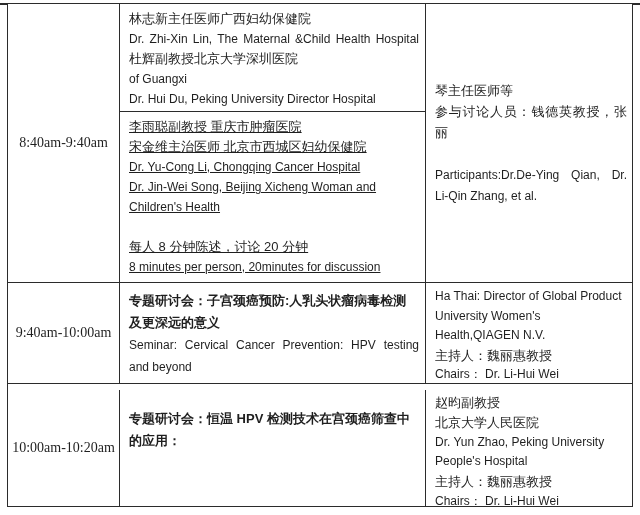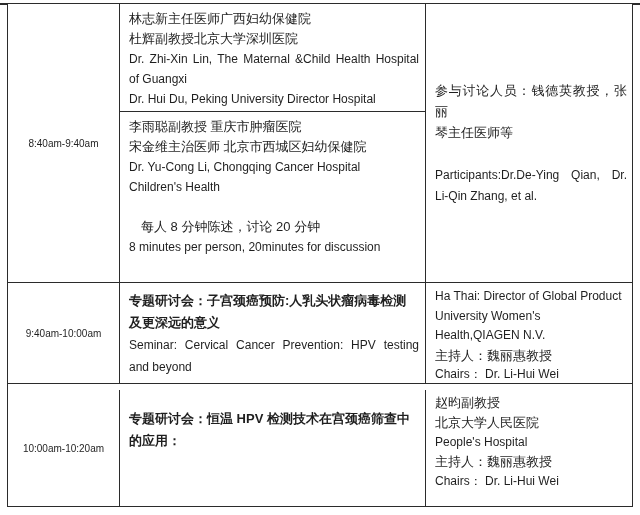--- a/index.html
+++ b/index.html
@@ -11,32 +11,32 @@
   .top-rule { position:absolute; left:0; top:3px; width:640px; height:2px; background:#2b2b2b; }
   .program-table {
     position:absolute; left:7px; top:3px; width:626px; height:504px;
     box-sizing:border-box; border:1.7px solid #2b2b2b;
     display:grid; grid-template-columns:112px 306px 1fr; grid-template-rows:279px 101px 1fr;
     background:#ffffff;
   }
   .cell { box-sizing:border-box; border-right:1.7px solid #2b2b2b; border-bottom:1.7px solid #2b2b2b; overflow:hidden; }
   .last-col { border-right:none; }
   .last-row { border-bottom:none;margin-top:6px; }
-  .time-cell { display:flex; align-items:center; justify-content:center; font-size:10px; }
+  .time-cell { display:flex; align-items:center; justify-content:center; font-size:14px;font-family:Liberation Serif, serif; }
   .ln { white-space:nowrap; }
   .cn { font-size:13px; }
   .en { font-size:12px; }
   .bold { font-weight:bold; }
   .just { text-align:justify; text-align-last:justify; white-space:normal; }
   
   .session-split { display:flex; flex-direction:column; padding:0; }
   .sub-block { padding:5px 6px 0 9px; line-height:20px; }
   .sub-block-1 { height:108px; box-sizing:border-box; border-bottom:1.7px solid #2b2b2b; }
-  .sub-block-2 { flex:1; }
-  .note-gap { margin-top:20px;margin-left:12px; }
+  .sub-block-2 { flex:1;text-decoration:underline; }
+  .note-gap { margin-top:20px; }
   
   .participants-cell { display:flex; flex-direction:column; justify-content:center; padding:0 5px 0 9px; line-height:21px; }
   .participants-en { margin-top:22px; }
   
   .seminar-cell-2 { padding:7px 6px 6px 9px; line-height:22px; }
   .chair-cell-2 { padding:4px 5px 0 9px; line-height:19.5px; }
   
   .seminar-cell-3 { padding:18px 6px 0 9px; line-height:22px; }
   .chair-cell-3 { padding:3px 5px 0 9px; line-height:19.8px; }
 </style>
@@ -48,38 +48,39 @@
 
   <div class="program-table">
 
     <div class="cell time-cell">
       <span>8:40am-9:40am</span>
     </div>
 
     <div class="cell session-split">
       <div class="sub-block sub-block-1">
         <div class="ln cn">林志新主任医师广西妇幼保健院</div>
+        <div class="ln en just">Dr. Zhi-Xin Lin, The Maternal &amp;Child Health Hospital</div>
         <div class="ln cn">杜辉副教授北京大学深圳医院</div>
-        <div class="ln en just">Dr. Zhi-Xin Lin, The Maternal &amp;Child Health Hospital</div>
         <div class="ln en">of Guangxi</div>
         <div class="ln en">Dr. Hui Du, Peking University Director Hospital</div>
       </div>
       <div class="sub-block sub-block-2">
         <div class="ln cn">李雨聪副教授 重庆市肿瘤医院</div>
         <div class="ln cn">宋金维主治医师 北京市西城区妇幼保健院</div>
         <div class="ln en">Dr. Yu-Cong Li, Chongqing Cancer Hospital</div>
+        <div class="ln en">Dr. Jin-Wei Song, Beijing Xicheng Woman and</div>
         <div class="ln en">Children's Health</div>
         <div class="ln cn note-gap">每人 8 分钟陈述，讨论 20 分钟</div>
         <div class="ln en">8 minutes per person, 20minutes for discussion</div>
       </div>
     </div>
 
     <div class="cell last-col participants-cell">
+      <div class="ln cn">琴主任医师等</div>
       <div class="ln cn just">参与讨论人员：钱德英教授，张丽</div>
-      <div class="ln cn">琴主任医师等</div>
       <div class="ln en just participants-en">Participants:Dr.De-Ying Qian, Dr.</div>
       <div class="ln en">Li-Qin Zhang, et al.</div>
     </div>
 
     <div class="cell time-cell">
       <span>9:40am-10:00am</span>
     </div>
 
     <div class="cell seminar-cell-2">
       <div class="ln cn bold">专题研讨会：子宫颈癌预防:人乳头状瘤病毒检测</div>
@@ -101,19 +102,20 @@
     </div>
 
     <div class="cell last-row seminar-cell-3">
       <div class="ln cn bold">专题研讨会：恒温 HPV 检测技术在宫颈癌筛查中</div>
       <div class="ln cn bold">的应用：</div>
     </div>
 
     <div class="cell last-col last-row chair-cell-3">
       <div class="ln cn">赵昀副教授</div>
       <div class="ln cn">北京大学人民医院</div>
+      <div class="ln en">Dr. Yun Zhao, Peking University</div>
       <div class="ln en">People's Hospital</div>
       <div class="ln cn">主持人：魏丽惠教授</div>
       <div class="ln en">Chairs： Dr. Li-Hui Wei</div>
     </div>
 
   </div>
 </div>
 
 </body></html>

